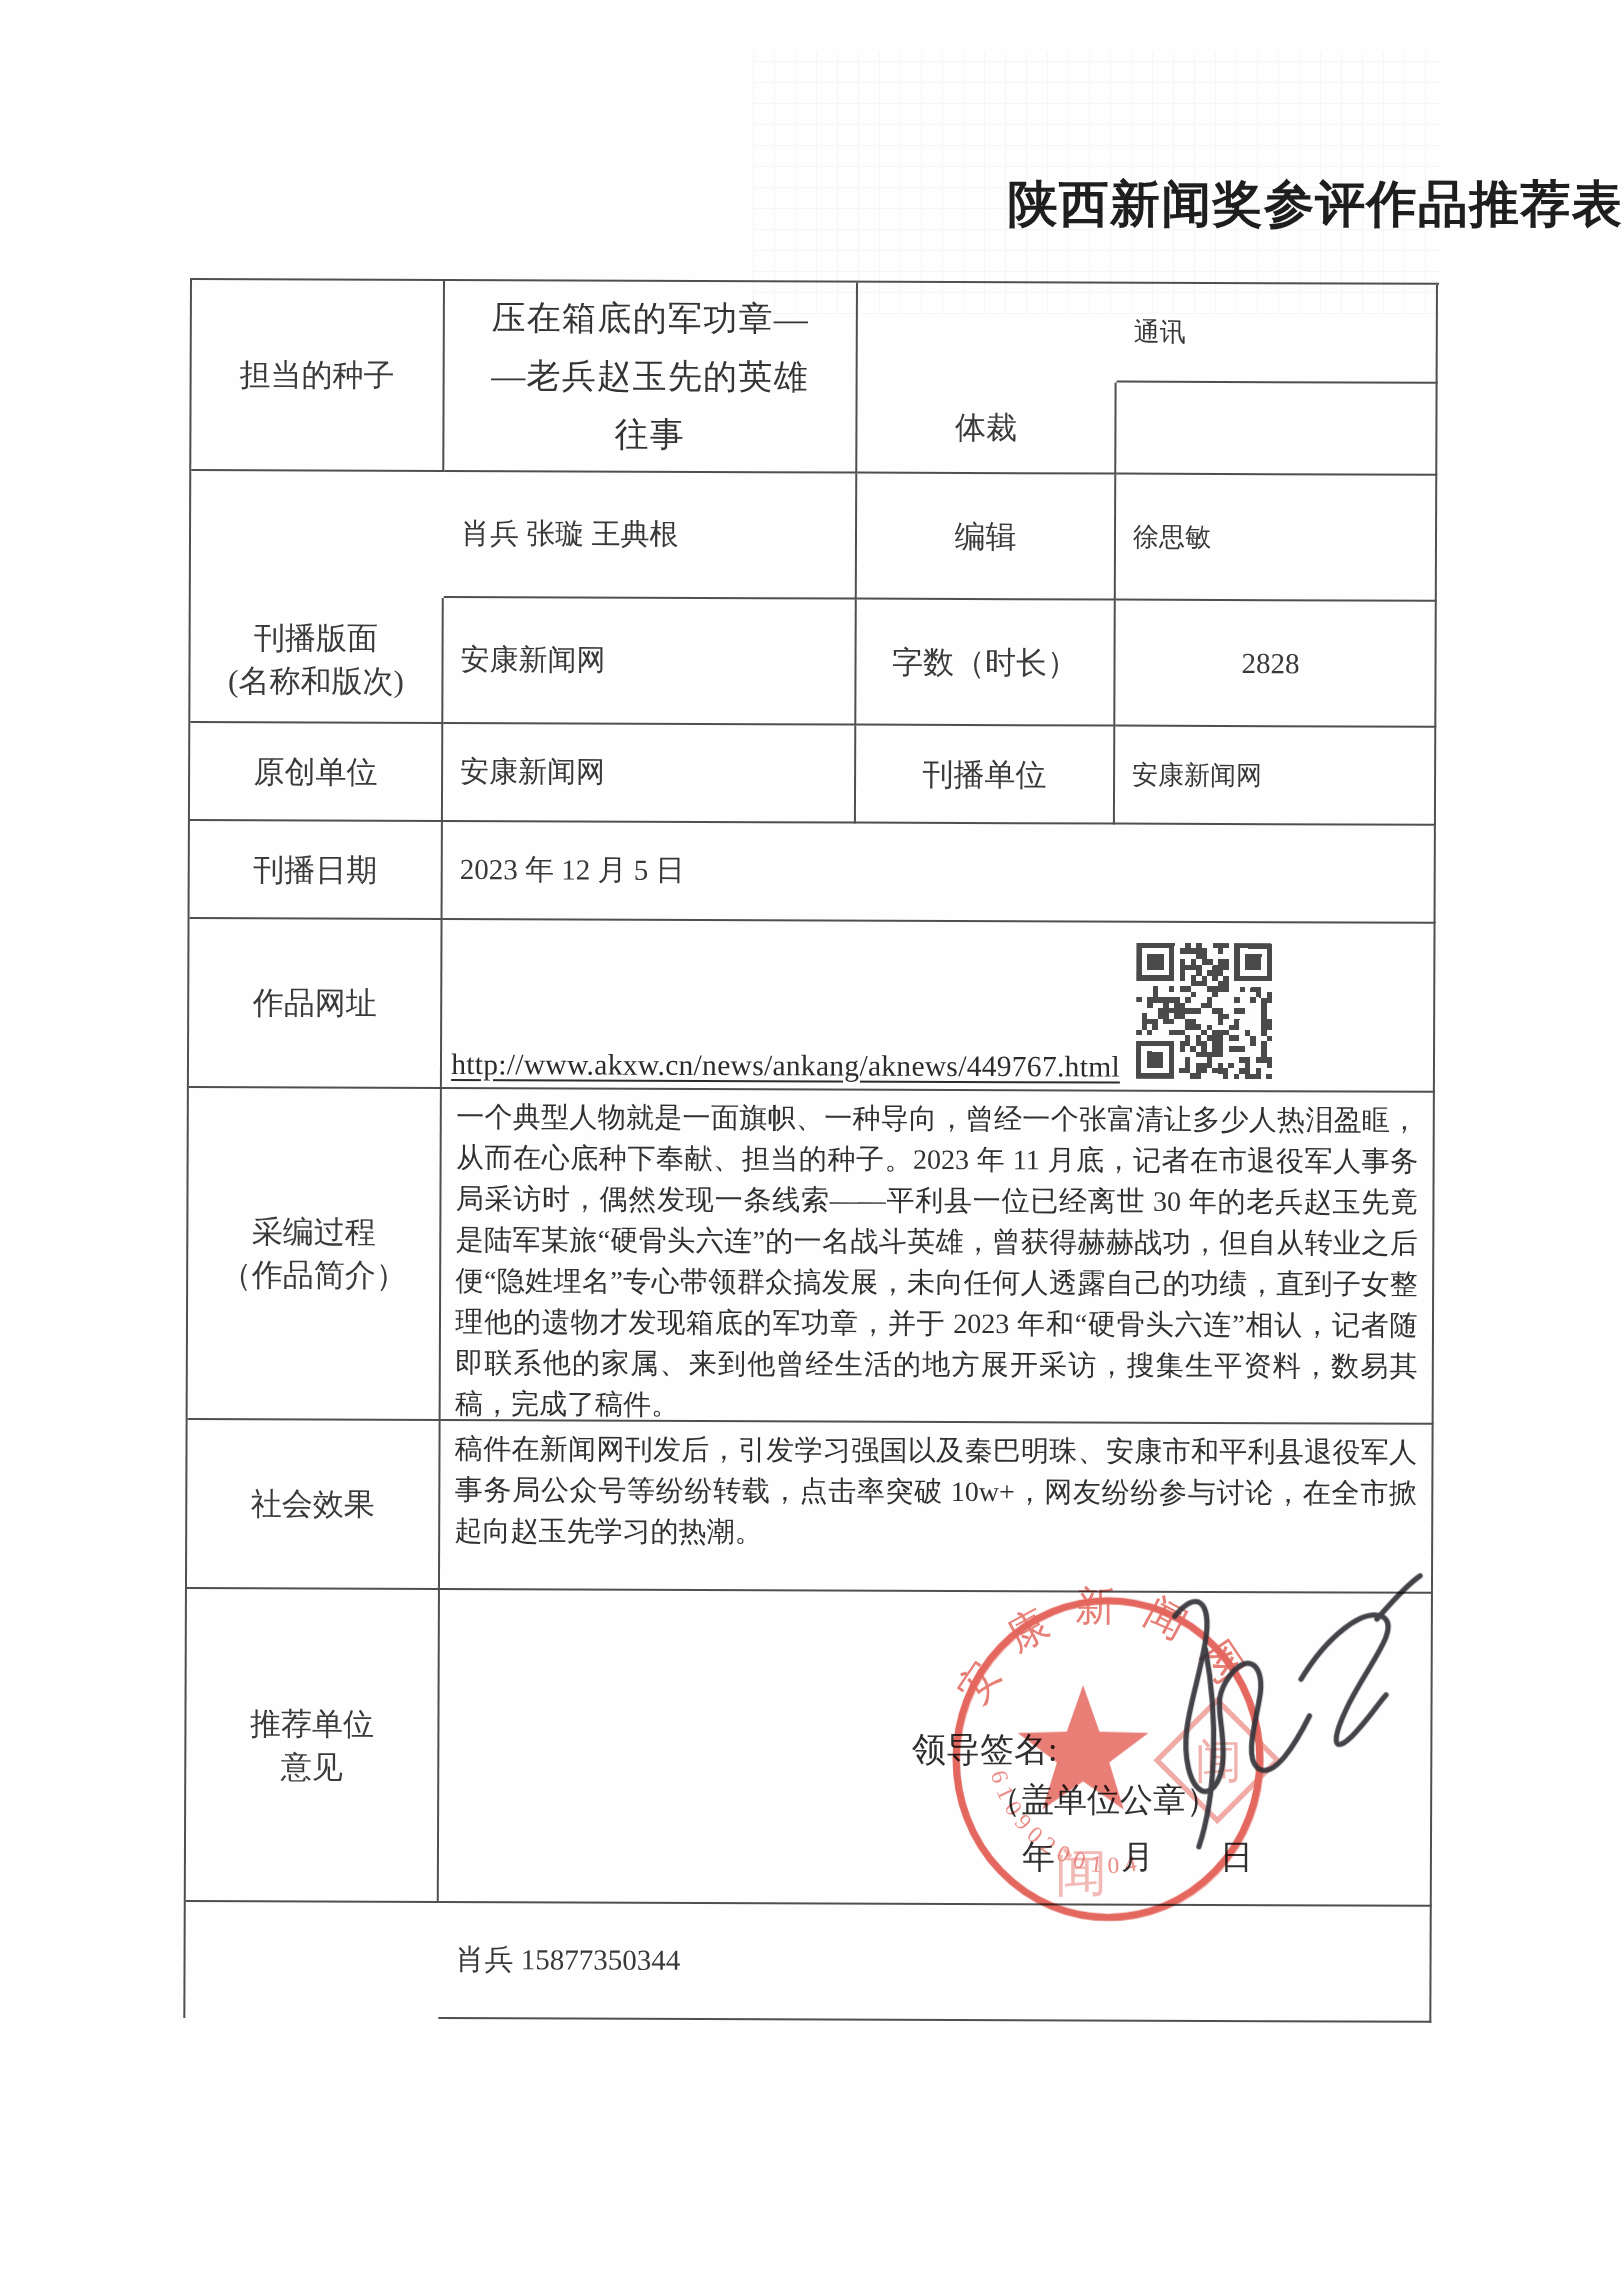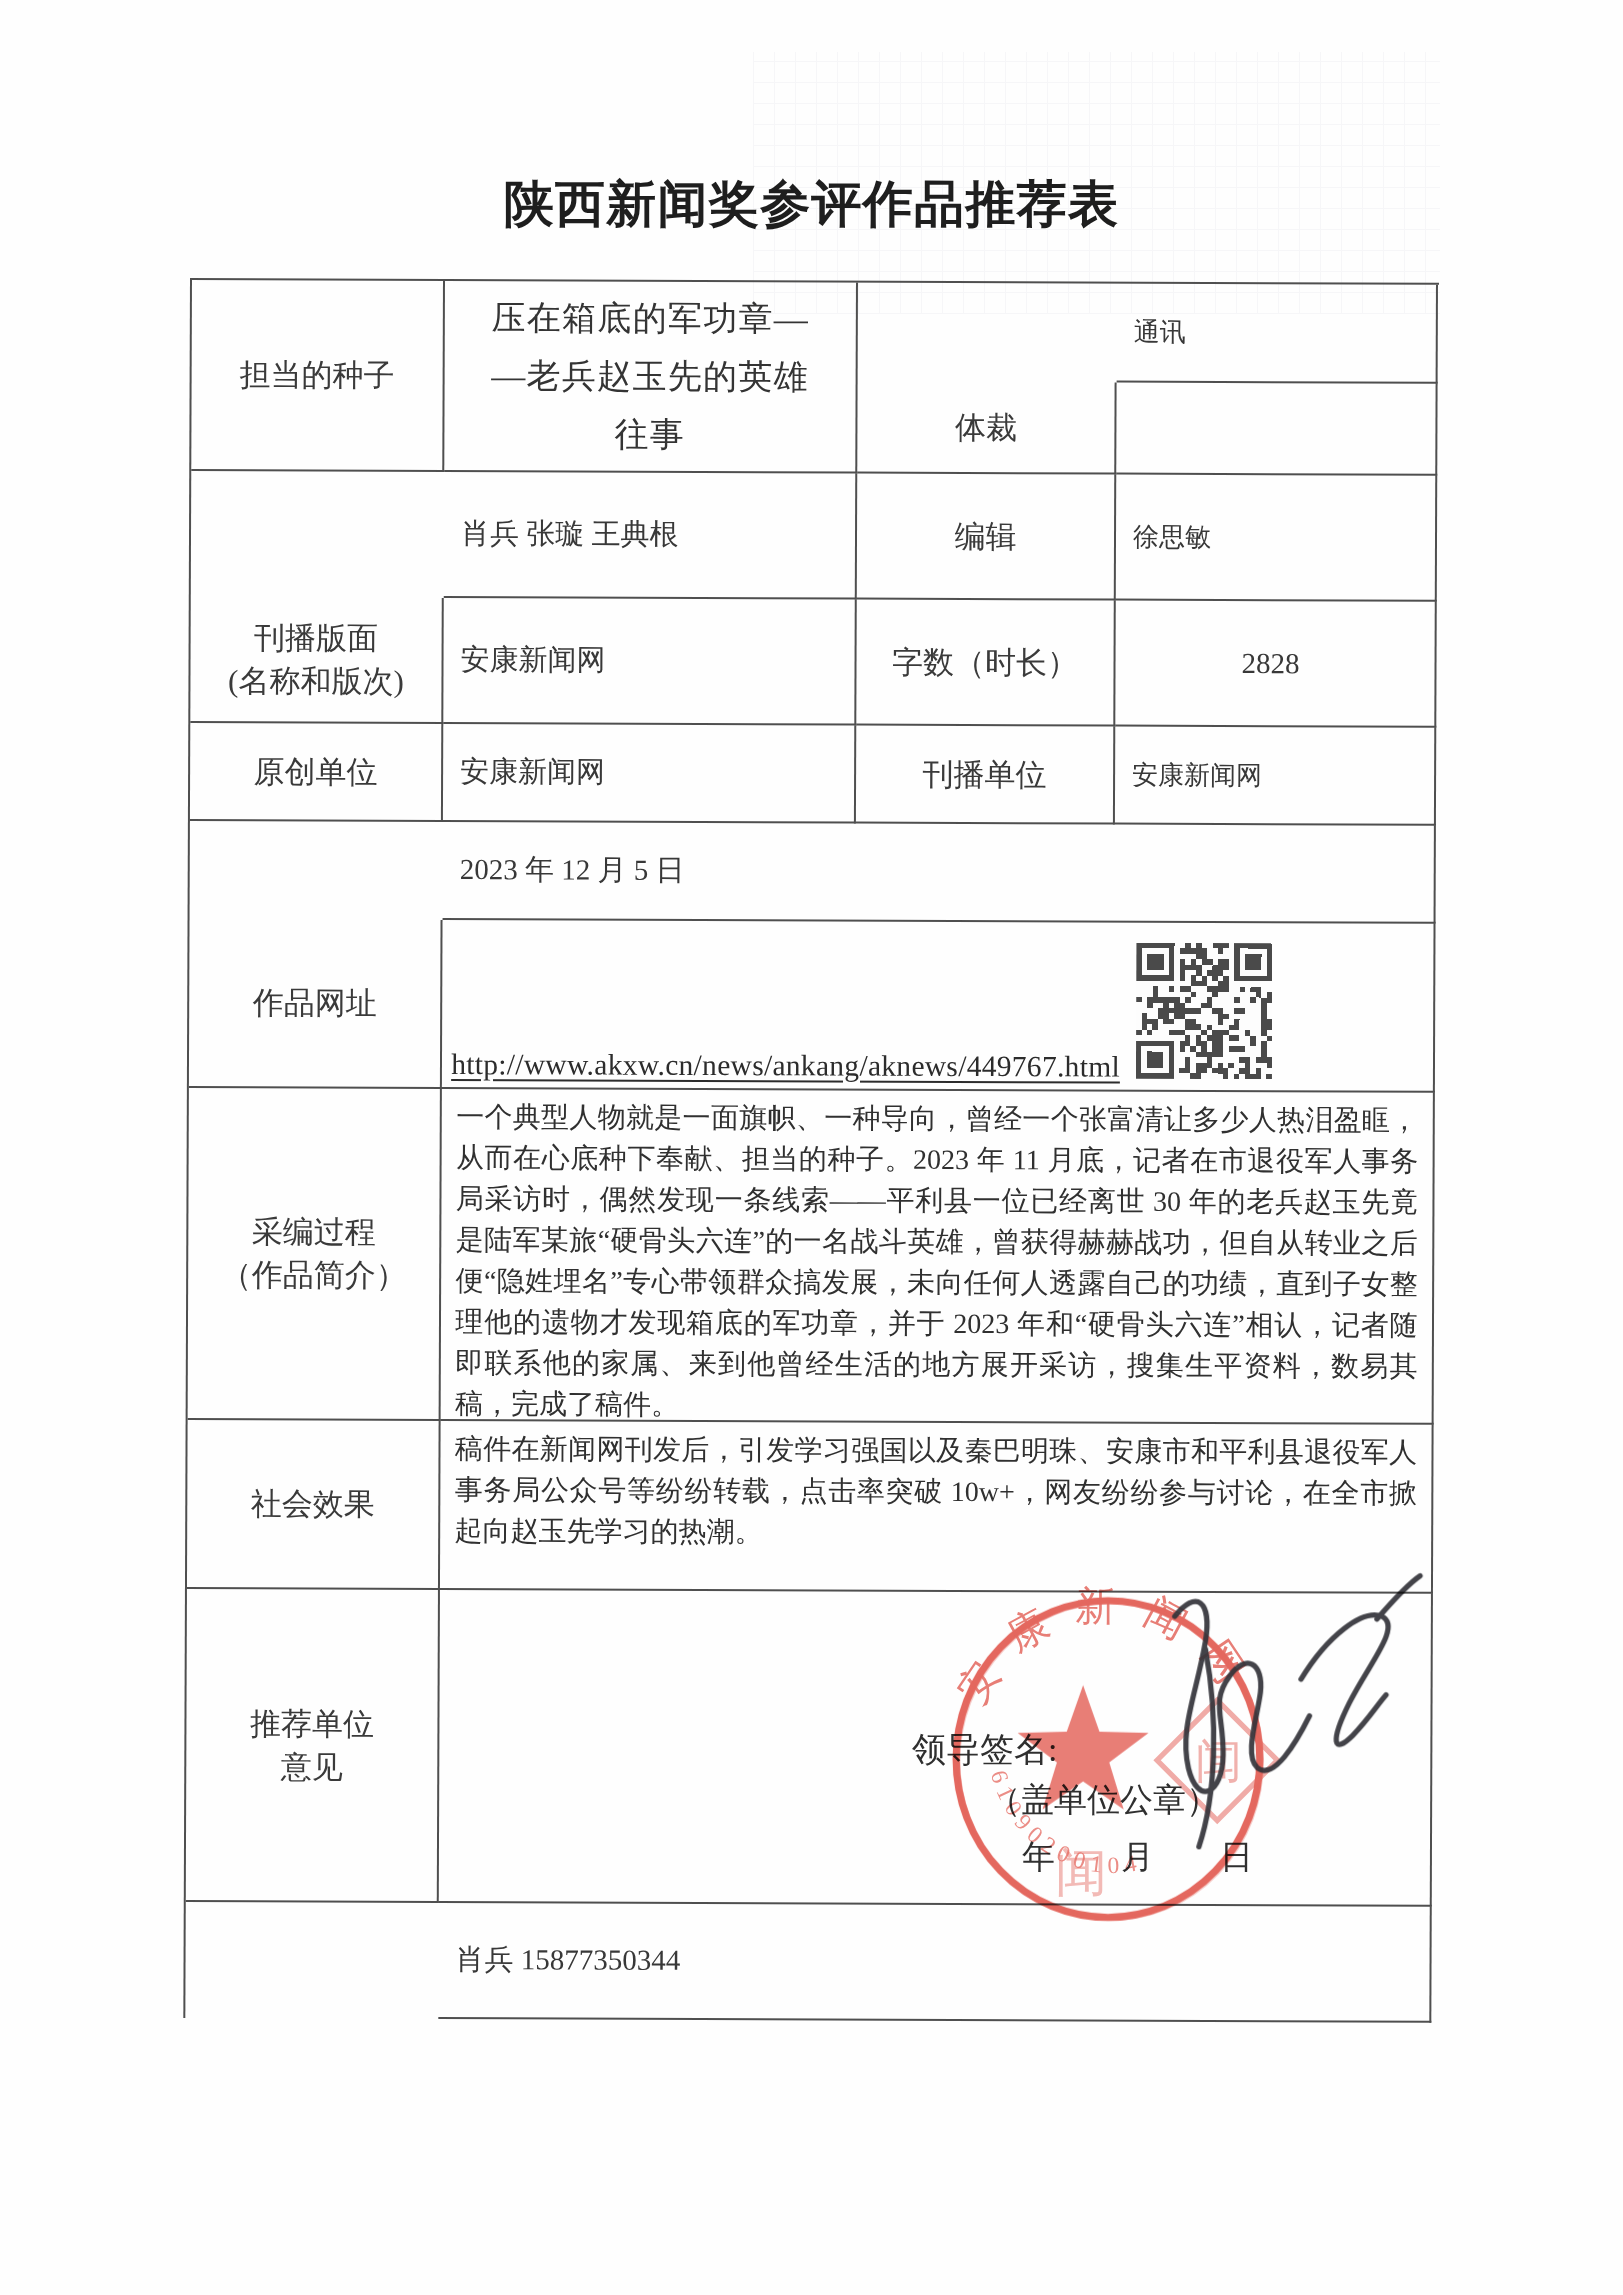--- a/index.html
+++ b/index.html
@@ -12,21 +12,21 @@
   
   .bleed-grid{
     position:absolute;left:753px;top:52px;width:687px;height:262px;
     opacity:.05;pointer-events:none;
     background-image:
       repeating-linear-gradient(0deg,#7d7d96 0 1.3px,transparent 1.3px 21px),
       repeating-linear-gradient(90deg,#7d7d96 0 1.3px,transparent 1.3px 21px);
   }
   .page-title{
     position:absolute;left:0;top:137px;width:1623px;
-    text-align:center;font-size:50px;font-weight:bold;color:#1e1e1e;
+    text-align:right;font-size:50px;font-weight:bold;color:#1e1e1e;
     letter-spacing:1.3px;
   }
   
   .form-table{
     position:absolute;left:190px;top:278px;width:1247px;
     display:grid;
     grid-template-columns:253px 413px 259px 321px;
     grid-template-rows:99px 92px 126px 126px 98px 98px 169px 332px 169px 313px 116px;
     border-top:2.6px solid #4f4f4f;border-left:2.6px solid #4f4f4f;
     transform:rotate(0.22deg);transform-origin:0 0;
@@ -94,20 +94,21 @@
 (名称和版次)</div>
   <div class="cell val" style="grid-column:2;grid-row:4">安康新闻网</div>
   <div class="cell lab" style="grid-column:3;grid-row:4">字数（时长）</div>
   <div class="cell val center" style="grid-column:4;grid-row:4">2828</div>
 
   <div class="cell lab" style="grid-column:1;grid-row:5">原创单位</div>
   <div class="cell val" style="grid-column:2;grid-row:5">安康新闻网</div>
   <div class="cell lab" style="grid-column:3;grid-row:5">刊播单位</div>
   <div class="cell val small" style="grid-column:4;grid-row:5">安康新闻网</div>
 
+  <div class="cell lab" style="grid-column:1;grid-row:6">刊播日期</div>
   <div class="cell val" style="grid-column:2/5;grid-row:6">2023 年 12 月 5 日</div>
 
   <div class="cell lab" style="grid-column:1;grid-row:7">作品网址</div>
   <div class="cell url-cell" style="grid-column:2/5;grid-row:7">
     <span class="url-link">http://www.akxw.cn/news/ankang/aknews/449767.html</span>
     <div class="qr">
         <svg id="qrsvg" viewBox="0 0 25 25" shape-rendering="crispEdges">
           <rect x="0" y="0" width="25" height="25" fill="#fdfdfd"></rect>
           <rect x="0" y="0" width="1" height="1" fill="#4a4a4a"></rect>
           <rect x="1" y="0" width="1" height="1" fill="#4a4a4a"></rect>

